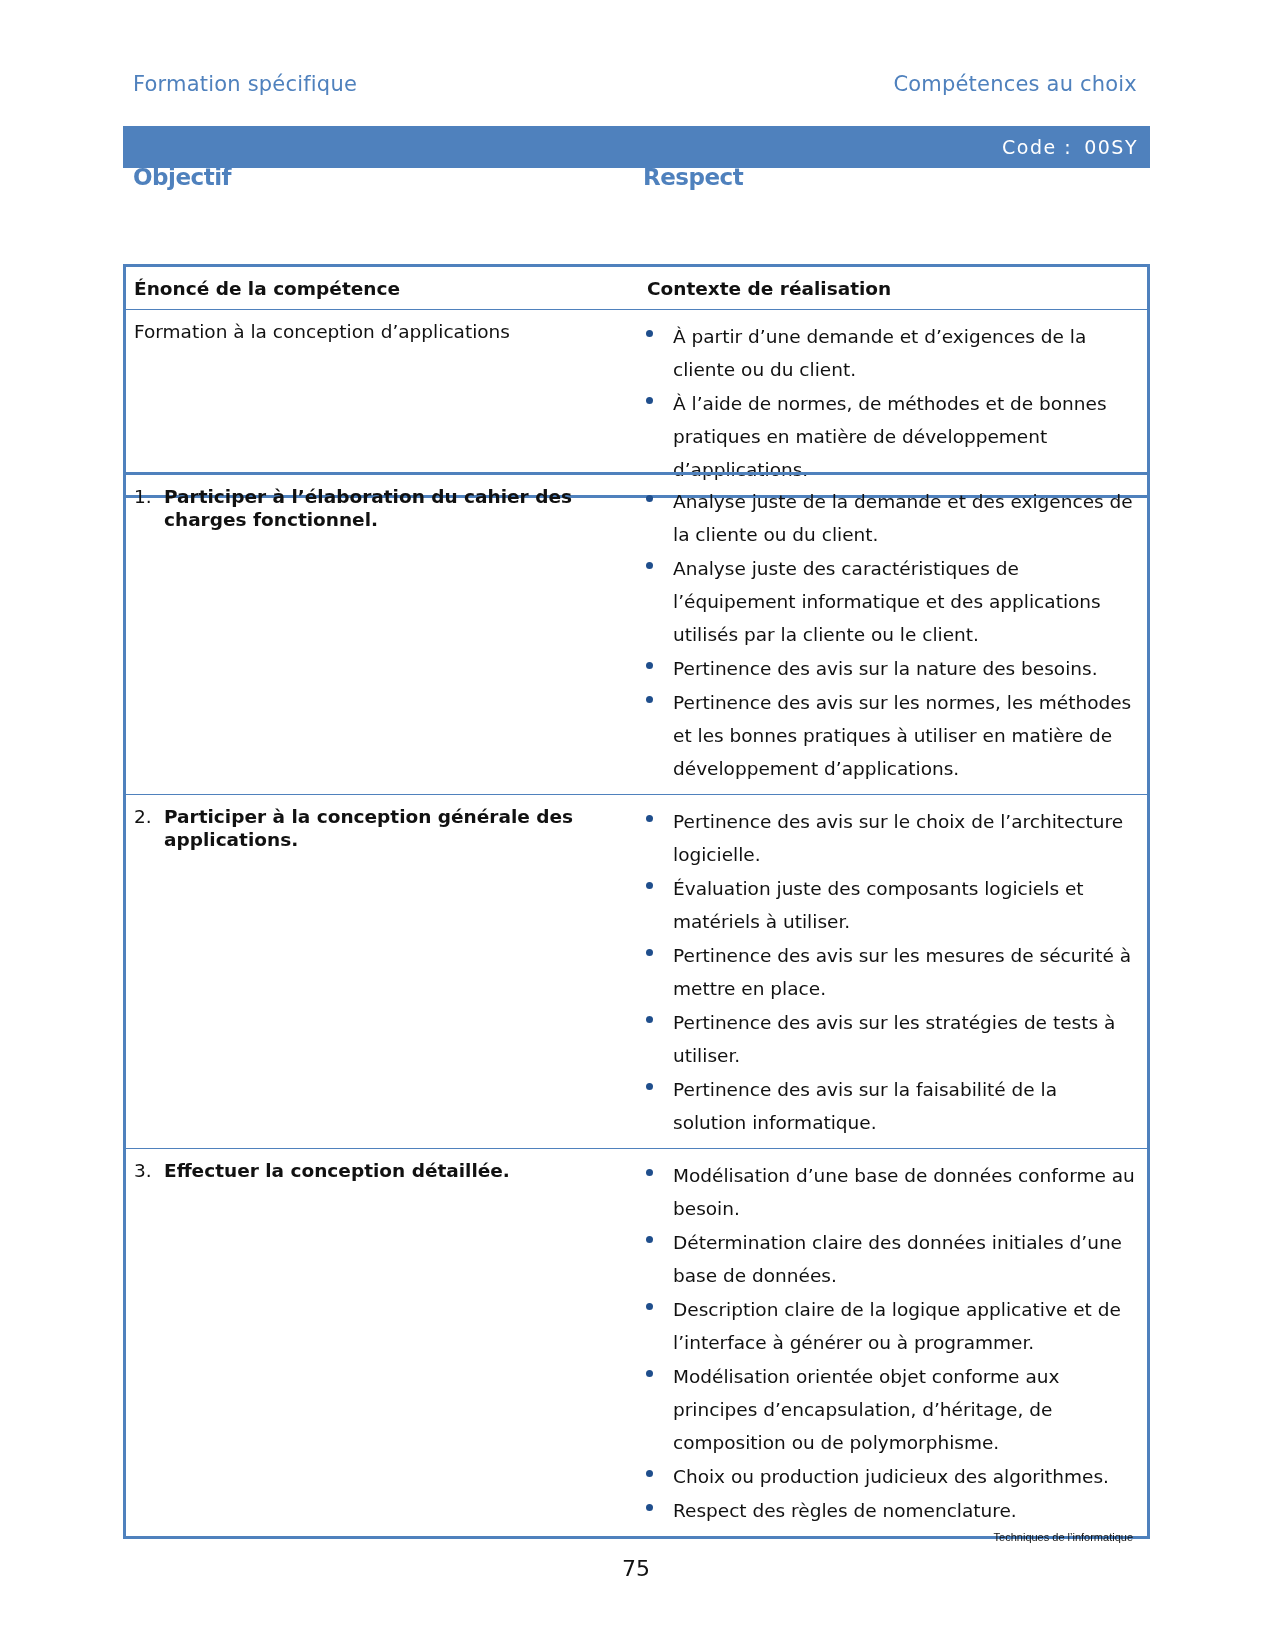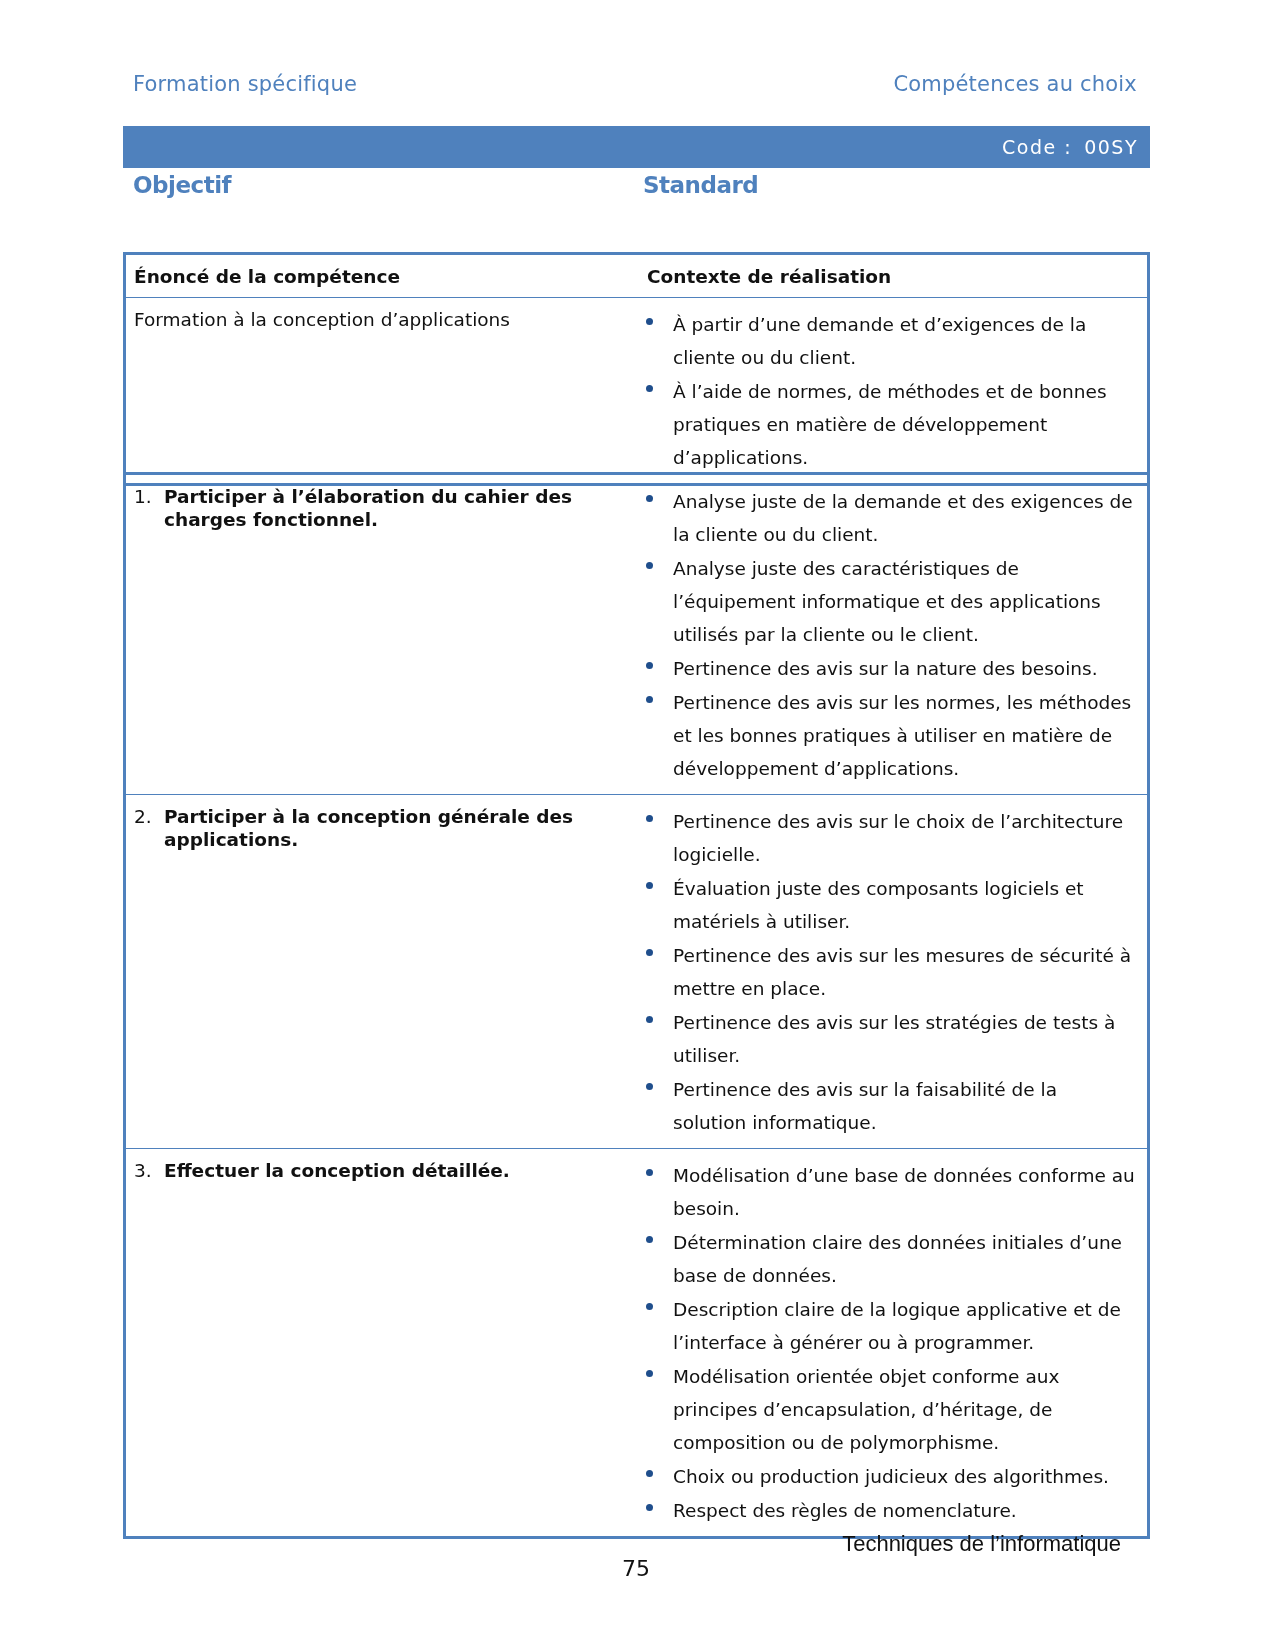--- a/index.html
+++ b/index.html
@@ -4,61 +4,61 @@
 <style>
   html, body { margin: 0; padding: 0; background: #ffffff; }
   body { width: 1275px; height: 1650px; position: relative; overflow: hidden;
          font-family: "DejaVu Sans", sans-serif; color: #111; }
   .hdr { position: absolute; top: 72px; font-size: 21px; color: #4f81bd; font-family: "DejaVu Sans", sans-serif; letter-spacing: 0.2px; }
   .hdr-left { left: 133px; text-align: center; }
   .hdr-right { right: 138px; text-align: right; }
   .codebar { position: absolute; left: 123px; top: 126px; width: 1027px; height: 42px; background: #4f81bd; }
   .codebar .code { position: absolute; right: 12px; top: 10px; color: #ffffff; font-size: 19px; letter-spacing: 1.5px; font-family: "DejaVu Sans", sans-serif; margin-left: 8px; }
   .codebar .code .codeval { margin-left: 12px; }
-  .sect { position: absolute; top: 172px; font-size: 23px; font-weight: bold; color: #4f81bd; letter-spacing: -0.5px; font-family: "DejaVu Sans", sans-serif; }
+  .sect { position: absolute; top: 164px; font-size: 23px; font-weight: bold; color: #4f81bd; letter-spacing: -0.5px; font-family: "DejaVu Sans", sans-serif; }
   .sect-left { left: 133px; }
   .sect-right { left: 643px; }
 
   table.t { position: absolute; left: 123px; width: 1027px; border-collapse: collapse; border: 3px solid #4f81bd; table-layout: fixed; }
   table.t td, table.t th { border-bottom: 1px solid #4f81bd; vertical-align: top; padding: 0; text-align: left; }
   table.t th { font-size: 18.5px; font-weight: bold; height: 42px; vertical-align: middle; padding-left: 8px; }
   table.t th.c2 { padding-left: 10px; }
   col.c1 { width: 511px; }
   col.c2 { width: 510px; }
   .cell-l { padding: 10px 8px 0 8px; font-size: 18.5px; line-height: 23px; }
   .cell-r { padding: 10px 12px 8px 0; font-size: 18.5px; line-height: 33px; }
   ul.bl { list-style: none; margin: 0; padding: 0; }
   ul.bl li { position: relative; padding-left: 36px; margin-bottom: 1px; }
   ul.bl li .dot { position: absolute; left: 9px; top: 10px; width: 7px; height: 7px; border-radius: 50%; background: #1f4e8c; }
   .num { display: flex; }
   .num .n { width: 30px; flex: 0 0 30px; }
   .num .tx { flex: 1; font-weight: bold; }
-  #t1 { top: 252px; }
+  #t1 { top: 264px; }
   #t1 .row1 td { height: 132px; }
   #t2 { top: 472px; }
   #t2 .r1 td { height: 222px; }
   #t2 .r2 td { height: 250px; }
   #t2 .r3 td { height: 276px; border-bottom: none; }
-  .footer-title { position: absolute; right: 154px; top: 1531px; font-size: 22px; font-family: "Liberation Sans", sans-serif; color: #111; }
+  .footer-title { position: absolute; right: 142px; top: 1531px; font-size: 11px; font-family: "Liberation Sans", sans-serif; color: #111; }
   .page-num { position: absolute; left: 622px; top: 1556px; font-size: 22px; font-family: "DejaVu Sans", sans-serif; color: #111; }
 </style>
 </head>
 <body>
 
 <div class="hdr hdr-left">Formation spécifique</div>
 <div class="hdr hdr-right">Compétences au choix</div>
 
 <div class="codebar">
   <div class="code">
     <span>Code :</span><span class="codeval">00SY</span>
   </div>
 </div>
 
 <div class="sect sect-left">Objectif</div>
-<div class="sect sect-right">Standard</div>
+<div class="sect sect-right">Respect</div>
 
 <table class="t" id="t1">
   <colgroup>
       <col class="c1">
       <col class="c2">
     </colgroup>
   <tbody>
       <tr>
     <th>Énoncé de la compétence</th>
     <th class="c2">Contexte de réalisation</th>

